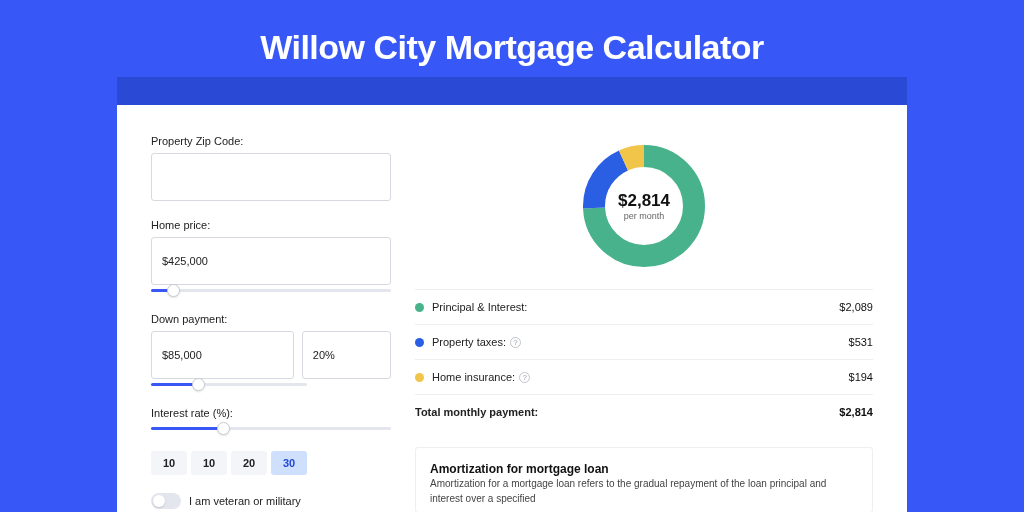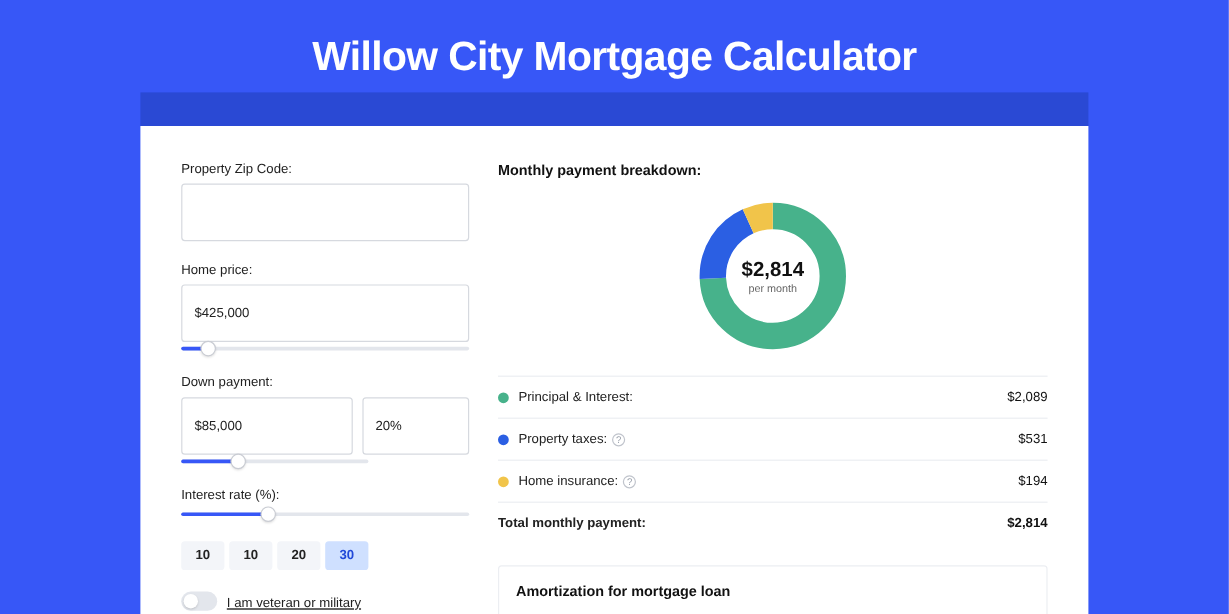--- a/index.html
+++ b/index.html
@@ -72,21 +72,21 @@
   .row2 .text-input:last-child { flex: 1; }
   .periods { display: flex; gap: 4px; }
   .period-btn {
     width: 36px; height: 24px;
     background: #f3f5f9;
     border: none; border-radius: 3px;
     font-size: 11px; font-weight: 600; color: #222;
     cursor: pointer;
   }
   .period-btn.active { background: #cfe0ff; color: #2148d8; }
-  .toggle-row { display: flex; align-items: flex-end; gap: 8px; margin-top: 14px; text-decoration: underline; }
+  .toggle-row { display: flex; align-items: center; gap: 8px; margin-top: 14px; }
   .toggle {
     width: 30px; height: 16px; background: #e3e6ec;
     border-radius: 10px; position: relative; cursor: pointer;
   }
   .toggle-knob {
     position: absolute; left: 2px; top: 2px;
     width: 12px; height: 12px; background: #fff; border-radius: 50%;
     box-shadow: 0 1px 2px rgba(0,0,0,0.15);
   }
   .toggle-label { font-size: 11px; color: #222; }
@@ -121,21 +121,21 @@
     border-radius: 50%; font-size: 8px; color: #9aa0ab;
     margin-left: 4px;
   }
 
   .amort {
     margin-top: 18px;
     border: 1px solid #eceef2;
     border-radius: 3px;
     padding: 14px 14px 6px;
   }
-  .amort-title { font-size: 12px; font-weight: 700; color: #111; margin-bottom: 10px; }
+  .amort-title { font-size: 12px; font-weight: 700; color: #111; }
   .amort-text { font-size: 10px; color: #444; line-height: 1.5; }
 </style>
 </head>
 <body>
 
 <div class="hero">
   <h1>Willow City Mortgage Calculator</h1>
 </div>
 <div class="band"></div>
 
@@ -192,21 +192,20 @@
     <div class="toggle-row">
       <div class="toggle">
         <div class="toggle-knob"></div>
       </div>
       <span class="toggle-label">I am veteran or military</span>
     </div>
 
   </div>
 
   <div class="right">
-    <div class="section-title">Monthly payment breakdown:</div>
 
     <div class="donut-wrap">
       <div class="donut">
         <svg width="130" height="130" viewBox="0 0 130 130">
           <circle cx="65" cy="65" r="50" fill="none" stroke="#47b28b" stroke-width="22" stroke-dasharray="233.2 314.16" stroke-dashoffset="0"></circle>
           <circle cx="65" cy="65" r="50" fill="none" stroke="#2b5fe3" stroke-width="22" stroke-dasharray="59.3 314.16" stroke-dashoffset="-233.2"></circle>
           <circle cx="65" cy="65" r="50" fill="none" stroke="#f1c44a" stroke-width="22" stroke-dasharray="21.7 314.16" stroke-dashoffset="-292.5"></circle>
         </svg>
         <div class="donut-center">
           <div class="donut-amount">$2,814</div>

